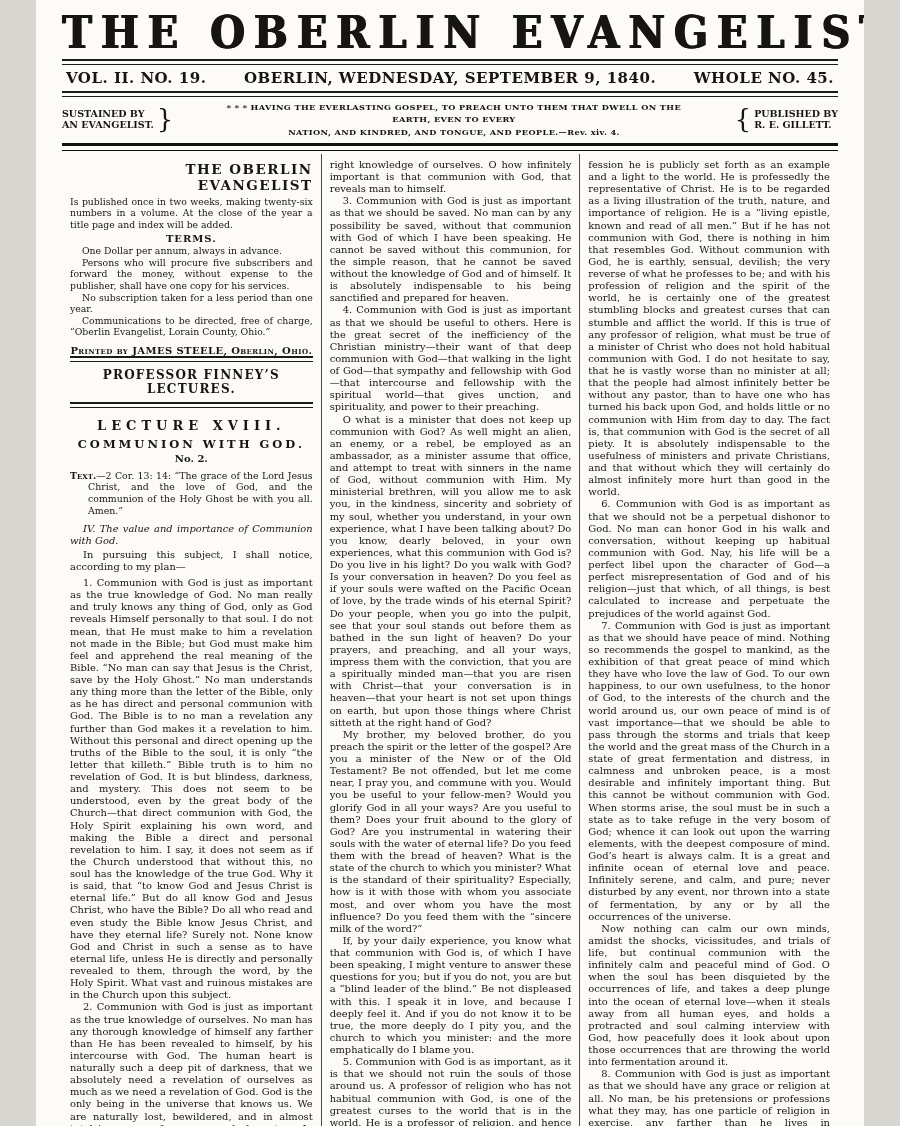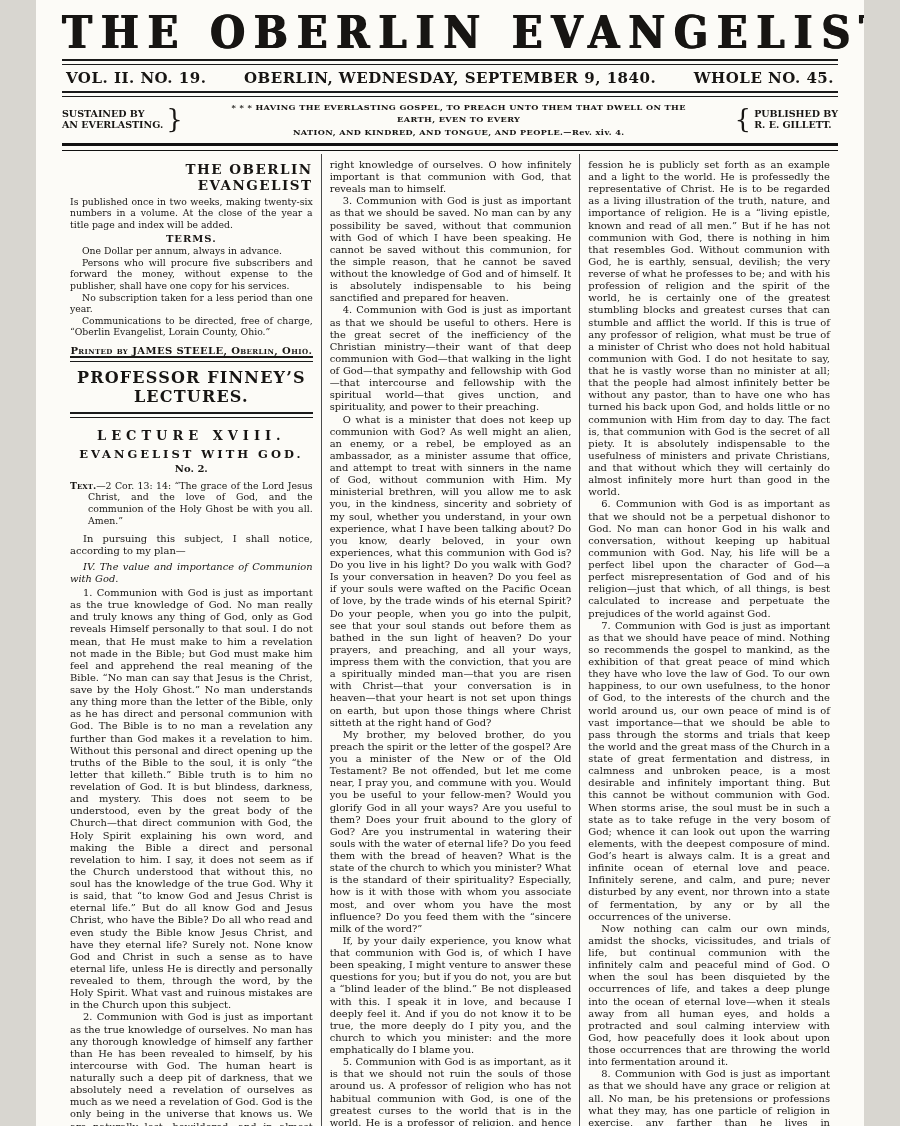--- a/index.html
+++ b/index.html
@@ -44,21 +44,21 @@
   }
   .small-text{font-size:9.3px;line-height:1.24;text-align:justify;margin:0 0 2px 0;}
   .terms-heading{text-align:center;font-size:10px;font-weight:bold;letter-spacing:1px;margin:3px 0 1px 0;}
   .term-item{font-size:9.3px;line-height:1.24;text-align:justify;text-indent:12px;margin:0;}
   .printer-line{
     text-align:center;font-size:10px;font-variant:small-caps;font-weight:bold;
     letter-spacing:.4px;margin:7px 0 0 0;
   }
   .printer-note{font-size:9.3px;margin:1px 0 6px 0;text-align:justify;}
   .section-title{
-    text-align:center;font-size:16px;font-weight:bold;letter-spacing:1.2px;margin:6px 0;
+    text-align:center;font-size:12px;font-weight:bold;letter-spacing:1.2px;margin:6px 0;
   }
   
   .lecture-no{text-align:center;font-size:13px;font-weight:bold;letter-spacing:5px;margin:10px 0 4px 0;}
   .lecture-title{text-align:center;font-size:11.5px;font-weight:bold;letter-spacing:3px;margin:0 0 2px 0;}
   .lecture-number{text-align:center;font-size:10px;font-weight:bold;margin:0 0 6px 0;}
   .citation{
     font-size:9.4px;line-height:1.25;text-align:justify;
     margin:0 0 6px 18px;text-indent:-18px;
   }
   .citation .sc{font-variant:small-caps;font-weight:bold;}
@@ -81,21 +81,21 @@
     <div class="dateline-row">
       <span>VOL. II. NO. 19.</span>
       <span class="center">OBERLIN, WEDNESDAY, SEPTEMBER 9, 1840.</span>
       <span>WHOLE NO. 45.</span>
     </div>
     <div class="rule-double"></div>
     <div class="motto-row">
       <div class="motto-side">
         <span class="lines">
           <span>SUSTAINED BY</span><br>
-          <span>AN EVERLASTING.</span>
+          <span>AN EVANGELIST.</span>
         </span>
         <span class="brace">}</span>
       </div>
       <div class="motto-center">
         <span>* * * HAVING THE EVERLASTING GOSPEL, TO PREACH UNTO THEM THAT DWELL ON THE EARTH, EVEN TO EVERY</span><br>
         <span>NATION, AND KINDRED, AND TONGUE, AND PEOPLE.—Rev. xiv. 4.</span>
       </div>
       <div class="motto-side">
         <span class="brace">{</span>
         <span class="lines">
@@ -117,26 +117,26 @@
         <p class="term-item">One Dollar per annum, always in advance.</p>
         <p class="term-item">Persons who will procure five subscribers and forward the money, without expense to the publisher, shall have one copy for his services.</p>
         <p class="term-item">No subscription taken for a less period than one year.</p>
         <p class="term-item">Communications to be directed, free of charge, “Oberlin Evangelist, Lorain County, Ohio.”</p>
         <div class="printer-line">Printed by JAMES STEELE, Oberlin, Ohio.</div>
       </div>
       <div class="rule-double"></div>
       <div class="section-title">PROFESSOR FINNEY’S LECTURES.</div>
       <div class="rule-double"></div>
       <div class="lecture-no">LECTURE XVIII.</div>
-      <div class="lecture-title">EVANGELIST WITH GOD.</div>
+      <div class="lecture-title">COMMUNION WITH GOD.</div>
       <div class="lecture-number">No. 2.</div>
       <p class="citation"><span class="sc">Text.</span><span>—2 Cor. 13: 14: “The grace of the Lord Jesus Christ, and the love of God, and the communion of the Holy Ghost be with you all.  Amen.”</span></p>
       <div>
+          <p class="body-para italic">IV. The value and importance of Communion with God.</p>
           <p class="body-para plain-first">In pursuing this subject, I shall notice, according to my plan—</p>
-          <p class="body-para italic">IV. The value and importance of Communion with God.</p>
           <p class="body-para">1. Communion with God is just as important as the true knowledge of God.  No man really and truly knows any thing of God, only as God reveals Himself personally to that soul.  I do not mean, that He must make to him a revelation not made in the Bible; but God must make him feel and apprehend the real meaning of the Bible.  “No man can say that Jesus is the Christ, save by the Holy Ghost.”  No man understands any thing more than the letter of the Bible, only as he has direct and personal communion with God.  The Bible is to no man a revelation any further than God makes it a revelation to him.  Without this personal and direct opening up the truths of the Bible to the soul, it is only “the letter that killeth.”  Bible truth is to him no revelation of God.  It is but blindess, darkness, and mystery.  This does not seem to be understood, even by the great body of the Church—that direct communion with God, the Holy Spirit explaining his own word, and making the Bible a direct and personal revelation to him.  I say, it does not seem as if the Church understood that without this, no soul has the knowledge of the true God.  Why it is said, that “to know God and Jesus Christ is eternal life.”  But do all know God and Jesus Christ, who have the Bible?  Do all who read and even study the Bible know Jesus Christ, and have they eternal life?  Surely not.  None know God and Christ in such a sense as to have eternal life, unless He is directly and personally revealed to them, through the word, by the Holy Spirit.  What vast and ruinous mistakes are in the Church upon this subject.</p>
           <p class="body-para">2. Communion with God is just as important as the true knowledge of ourselves.  No man has any thorough knowledge of himself any farther than He has been revealed to himself, by his intercourse with God.  The human heart is naturally such a deep pit of darkness, that we absolutely need a revelation of ourselves as much as we need a revelation of God.  God is the only being in the universe that knows us.  We are naturally lost, bewildered, and in almost total ignorance of our own real characters.  In our long and frequent intercourse and communion with God, He takes occasion, as it were, in our protracted conversations with Him, to spread out before us our own history, to reveal us to ourselves, to command up from the deep oblivion of our own forgetfulness, the forgotten occurrences of our lives.  In his light and in the light of his law alone, do we ever come to a</p>
         </div>
     </div>
 
     <div class="column">
       <div>
           <p class="body-para continuation">right knowledge of ourselves.  O how infinitely important is that communion with God, that reveals man to himself.</p>
           <p class="body-para">3. Communion with God is just as important as that we should be saved.  No man can by any possibility be saved, without that communion with God of which I have been speaking.  He cannot be saved without this communion, for the simple reason, that he cannot be saved without the knowledge of God and of himself.  It is absolutely indispensable to his being sanctified and prepared for heaven.</p>
           <p class="body-para">4. Communion with God is just as important as that we should be useful to others.  Here is the great secret of the inefficiency of the Christian ministry—their want of that deep communion with God—that walking in the light of God—that sympathy and fellowship with God—that intercourse and fellowship with the spiritual world—that gives unction, and spirituality, and power to their preaching.</p>

